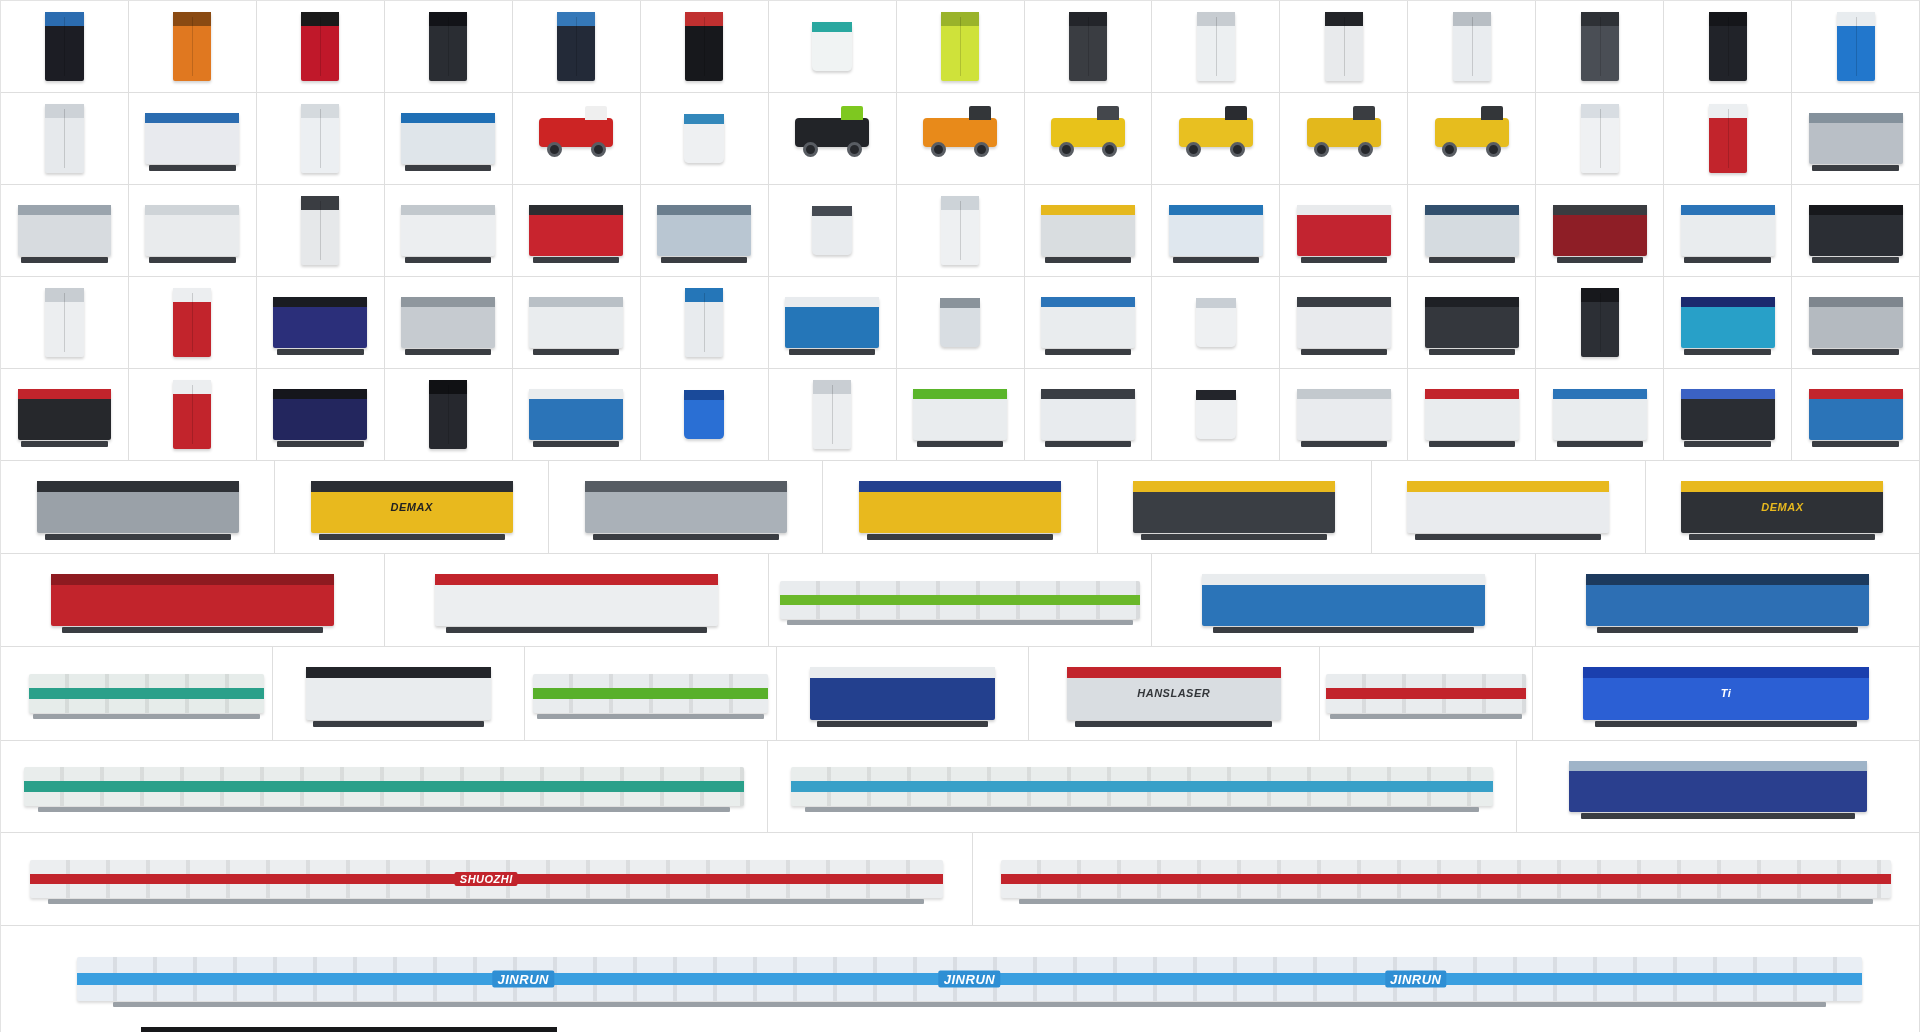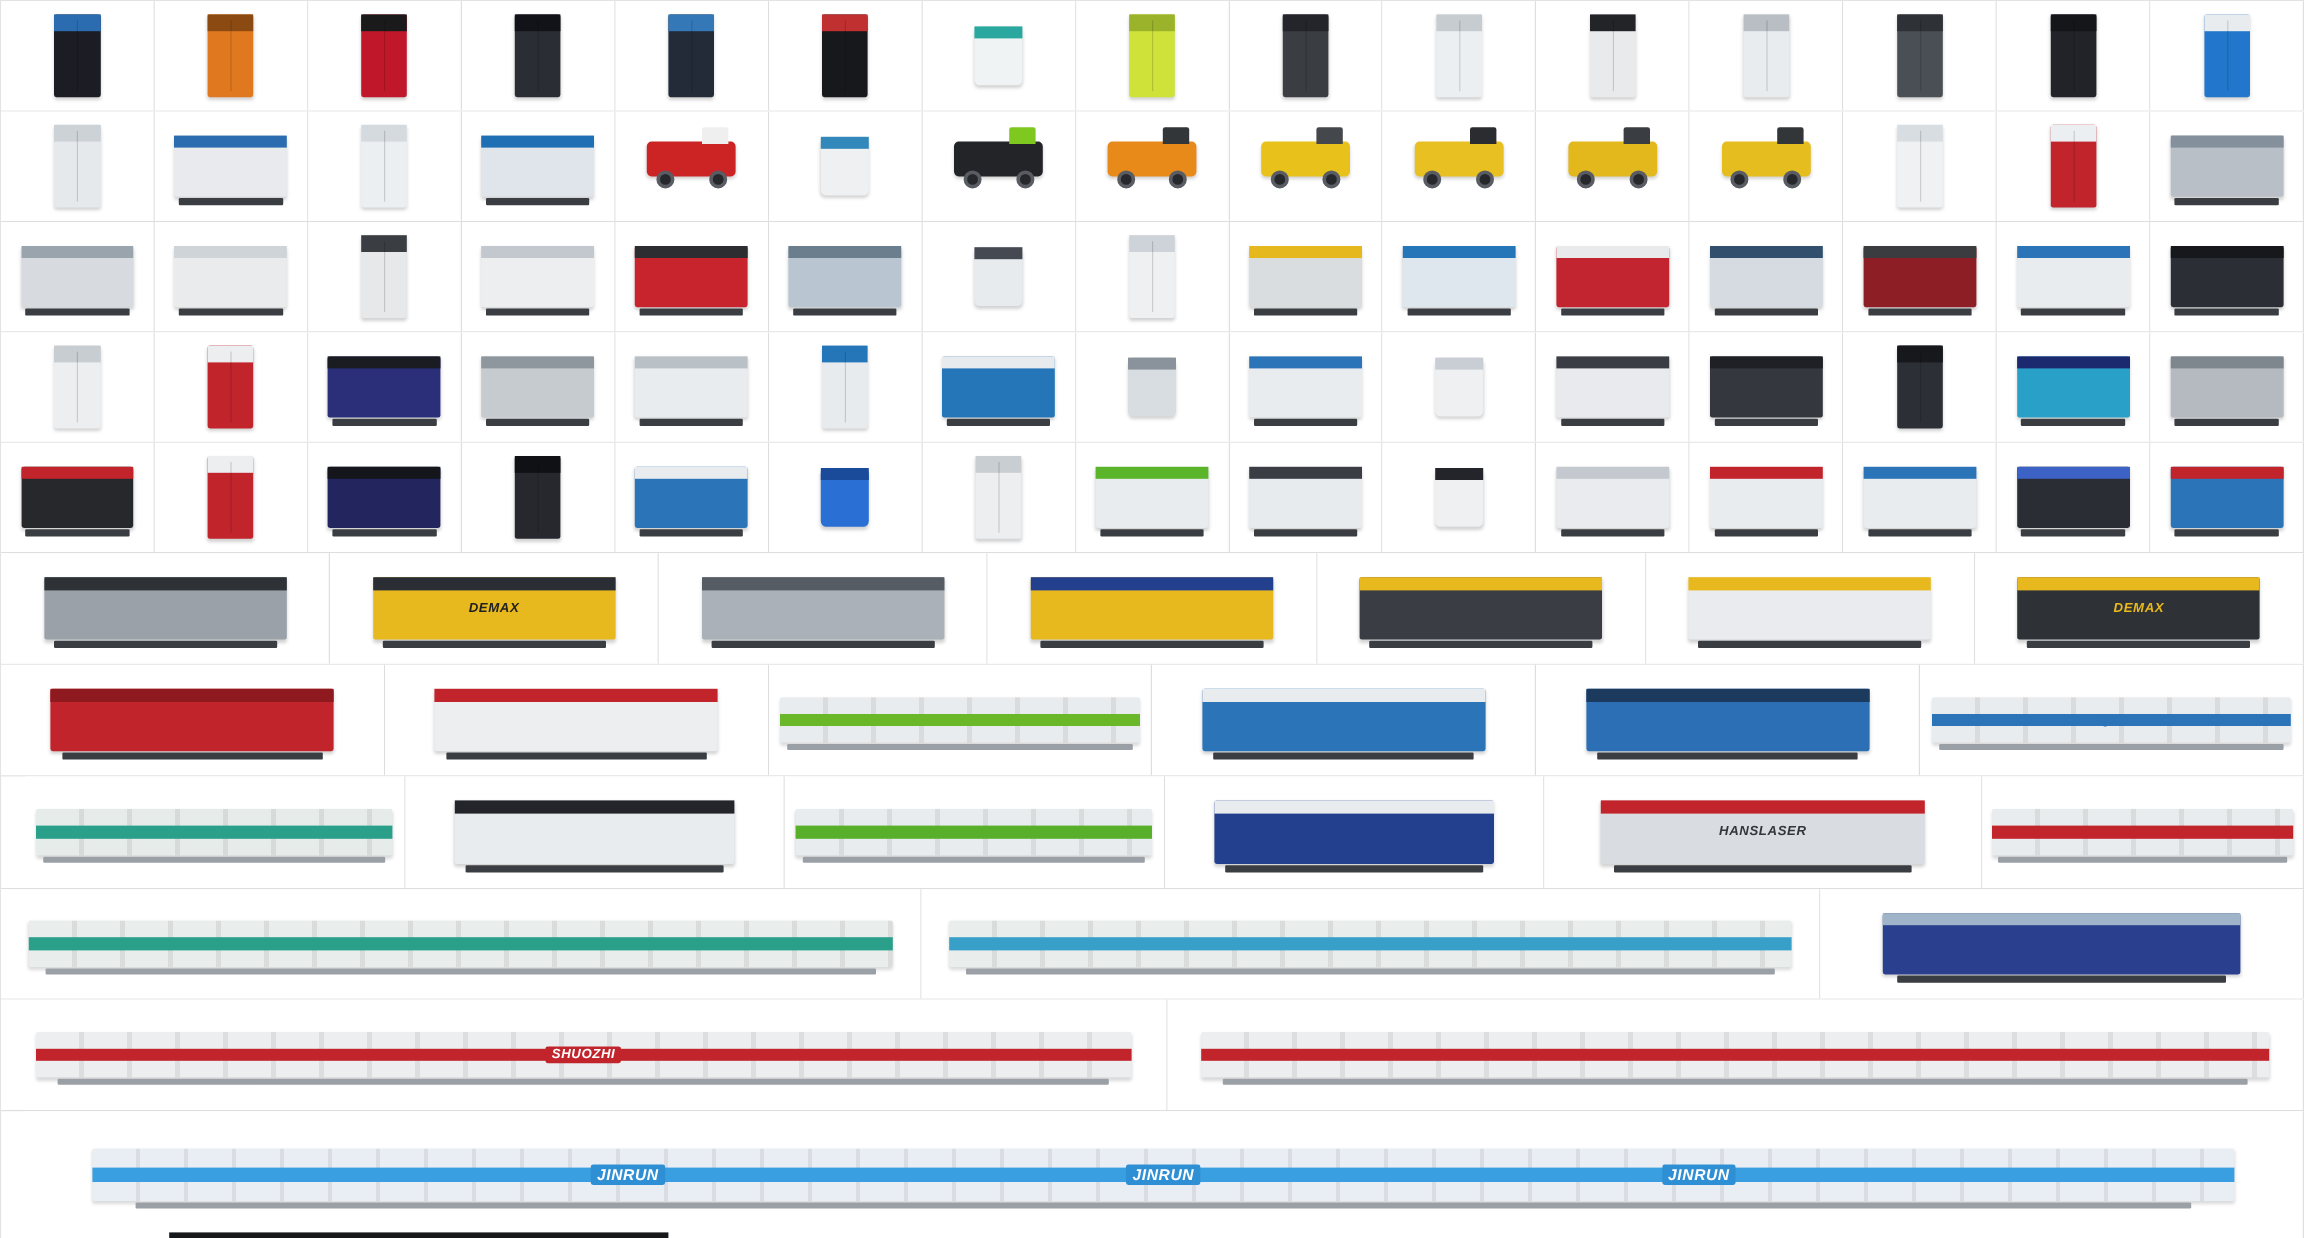--- a/index.html
+++ b/index.html
@@ -680,28 +680,20 @@
           </div>
         </div>
       </div>
       <div class="cell kind-machine" style="flex: 1 1 0px;">
         <div class="fig">
           <div class="mbody" style="background: rgb(45, 111, 180);">
             <div class="accent" style="background: rgb(28, 58, 94);"></div>
           </div>
         </div>
       </div>
-      <div class="cell kind-line" style="flex: 1 1 0px;">
-        <div class="fig">
-          <div class="mbody" style="background: repeating-linear-gradient(90deg, rgba(0, 0, 0, 0) 0px, rgba(0, 0, 0, 0) 36px, rgba(0, 0, 0, 0.07) 36px, rgba(0, 0, 0, 0.07) 40px) rgb(233, 236, 238);">
-            <div class="accent" style="background: rgb(43, 116, 184); height: 28%; top: 36%;"></div>
-            <span class="brand" style="color: rgb(43, 116, 184); font-size: 11px;">QIN</span>
-          </div>
-        </div>
-      </div>
     </div>
     <div class="row" style="height: 94px; padding-left: 20px;">
       <div class="cell kind-line" style="flex: 13 1 0px;">
         <div class="fig">
           <div class="mbody" style="background: repeating-linear-gradient(90deg, rgba(0, 0, 0, 0) 0px, rgba(0, 0, 0, 0) 36px, rgba(0, 0, 0, 0.07) 36px, rgba(0, 0, 0, 0.07) 40px) rgb(230, 236, 234);">
             <div class="accent" style="background: rgb(42, 160, 138); height: 28%; top: 36%;"></div>
           </div>
         </div>
       </div>
       <div class="cell kind-machine" style="flex: 13 1 0px;">
@@ -730,20 +722,28 @@
           <div class="mbody" style="background: rgb(217, 221, 225);">
             <div class="accent" style="background: rgb(194, 36, 44);"></div>
             <span class="brand" style="color: rgb(51, 54, 58); font-size: 11px;">HANSLASER</span>
           </div>
         </div>
       </div>
       <div class="cell kind-line" style="flex: 11 1 0px;">
         <div class="fig">
           <div class="mbody" style="background: repeating-linear-gradient(90deg, rgba(0, 0, 0, 0) 0px, rgba(0, 0, 0, 0) 36px, rgba(0, 0, 0, 0.07) 36px, rgba(0, 0, 0, 0.07) 40px) rgb(233, 236, 238);">
             <div class="accent" style="background: rgb(194, 36, 44); height: 28%; top: 36%;"></div>
+          </div>
+        </div>
+      </div>
+      <div class="cell kind-machine" style="flex: 20 1 0px;">
+        <div class="fig">
+          <div class="mbody" style="background: rgb(43, 95, 212);">
+            <div class="accent" style="background: rgb(26, 63, 174);"></div>
+            <span class="brand" style="color: rgb(255, 255, 255); font-size: 11px;">Ti</span>
           </div>
         </div>
       </div>
     </div>
     <div class="row" style="height: 92px;">
       <div class="cell kind-line" style="flex: 40 1 0px;">
         <div class="fig">
           <div class="mbody" style="background: repeating-linear-gradient(90deg, rgba(0, 0, 0, 0) 0px, rgba(0, 0, 0, 0) 36px, rgba(0, 0, 0, 0.07) 36px, rgba(0, 0, 0, 0.07) 40px) rgb(233, 237, 236);">
             <div class="accent" style="background: rgb(42, 160, 138); height: 28%; top: 36%;"></div>
           </div>

